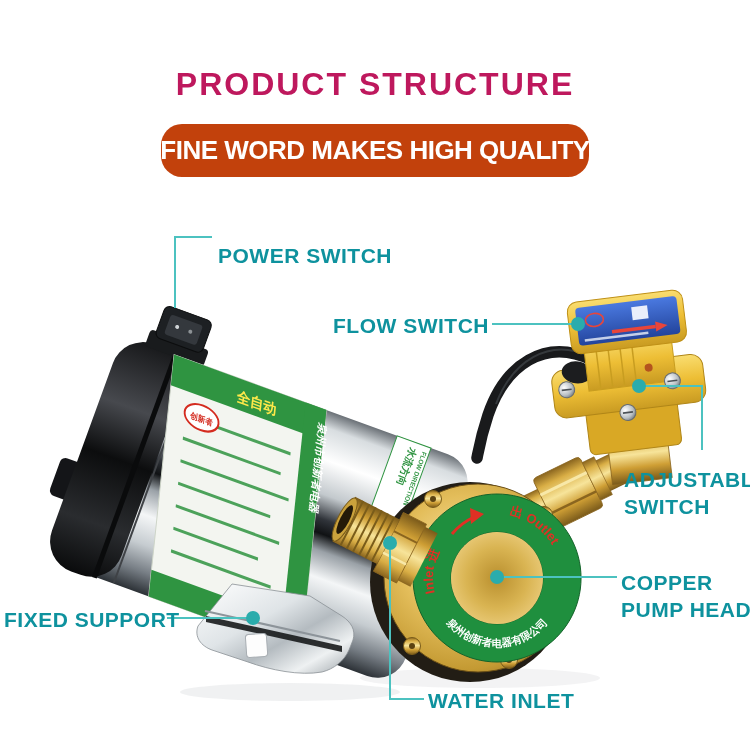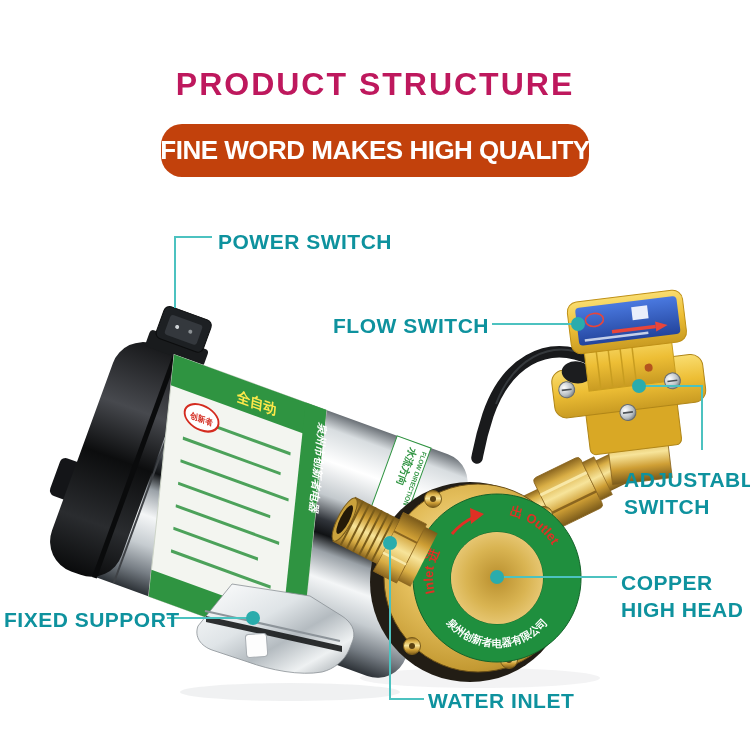--- a/index.html
+++ b/index.html
@@ -5,21 +5,21 @@
   html,body{margin:0;padding:0;background:#ffffff;}
   #stage{position:relative;width:750px;height:733px;background:#ffffff;overflow:hidden;
          font-family:"Liberation Sans",sans-serif;}
   #page-title{position:absolute;left:0;top:66px;width:750px;text-align:center;
     font-size:32px;font-weight:bold;letter-spacing:2px;color:#be185d;margin:0;}
   #banner{position:absolute;left:161px;top:124px;width:428px;height:53px;border-radius:21px;
     background:#c2410c;display:flex;align-items:center;justify-content:center;}
   #banner span{color:#ffffff;font-size:26px;font-weight:bold;letter-spacing:-0.5px;white-space:nowrap;}
   .callout{position:absolute;color:#0e929e;font-size:21px;font-weight:bold;
     letter-spacing:.5px;line-height:27px;white-space:nowrap;}
-  #co-power{left:218px;top:228px;}
+  #co-power{left:218px;top:242px;}
   #co-flow{left:333px;top:312px;}
   #co-adjustable{left:624px;top:466px;}
   #co-copper{left:621px;top:552px;margin-top:17px;}
   #co-fixed{left:4px;top:606px;}
   #co-water{left:428px;top:687px;}
   svg{position:absolute;left:0;top:0;}
   text{font-family:"Liberation Sans",sans-serif;}
 </style>
 </head>
 <body>
@@ -260,21 +260,21 @@
   </div>
   <div class="callout" id="co-flow">
     <span>FLOW SWITCH</span>
   </div>
   <div class="callout" id="co-adjustable">
     <div>ADJUSTABLE</div>
     <div>SWITCH</div>
   </div>
   <div class="callout" id="co-copper">
     <div>COPPER</div>
-    <div>HIGH HEAD</div>
+    <div>PUMP HEAD</div>
   </div>
   <div class="callout" id="co-fixed">
     <span>FIXED SUPPORT</span>
   </div>
   <div class="callout" id="co-water">
     <span>WATER INLET</span>
   </div>
 
 </div>
 

